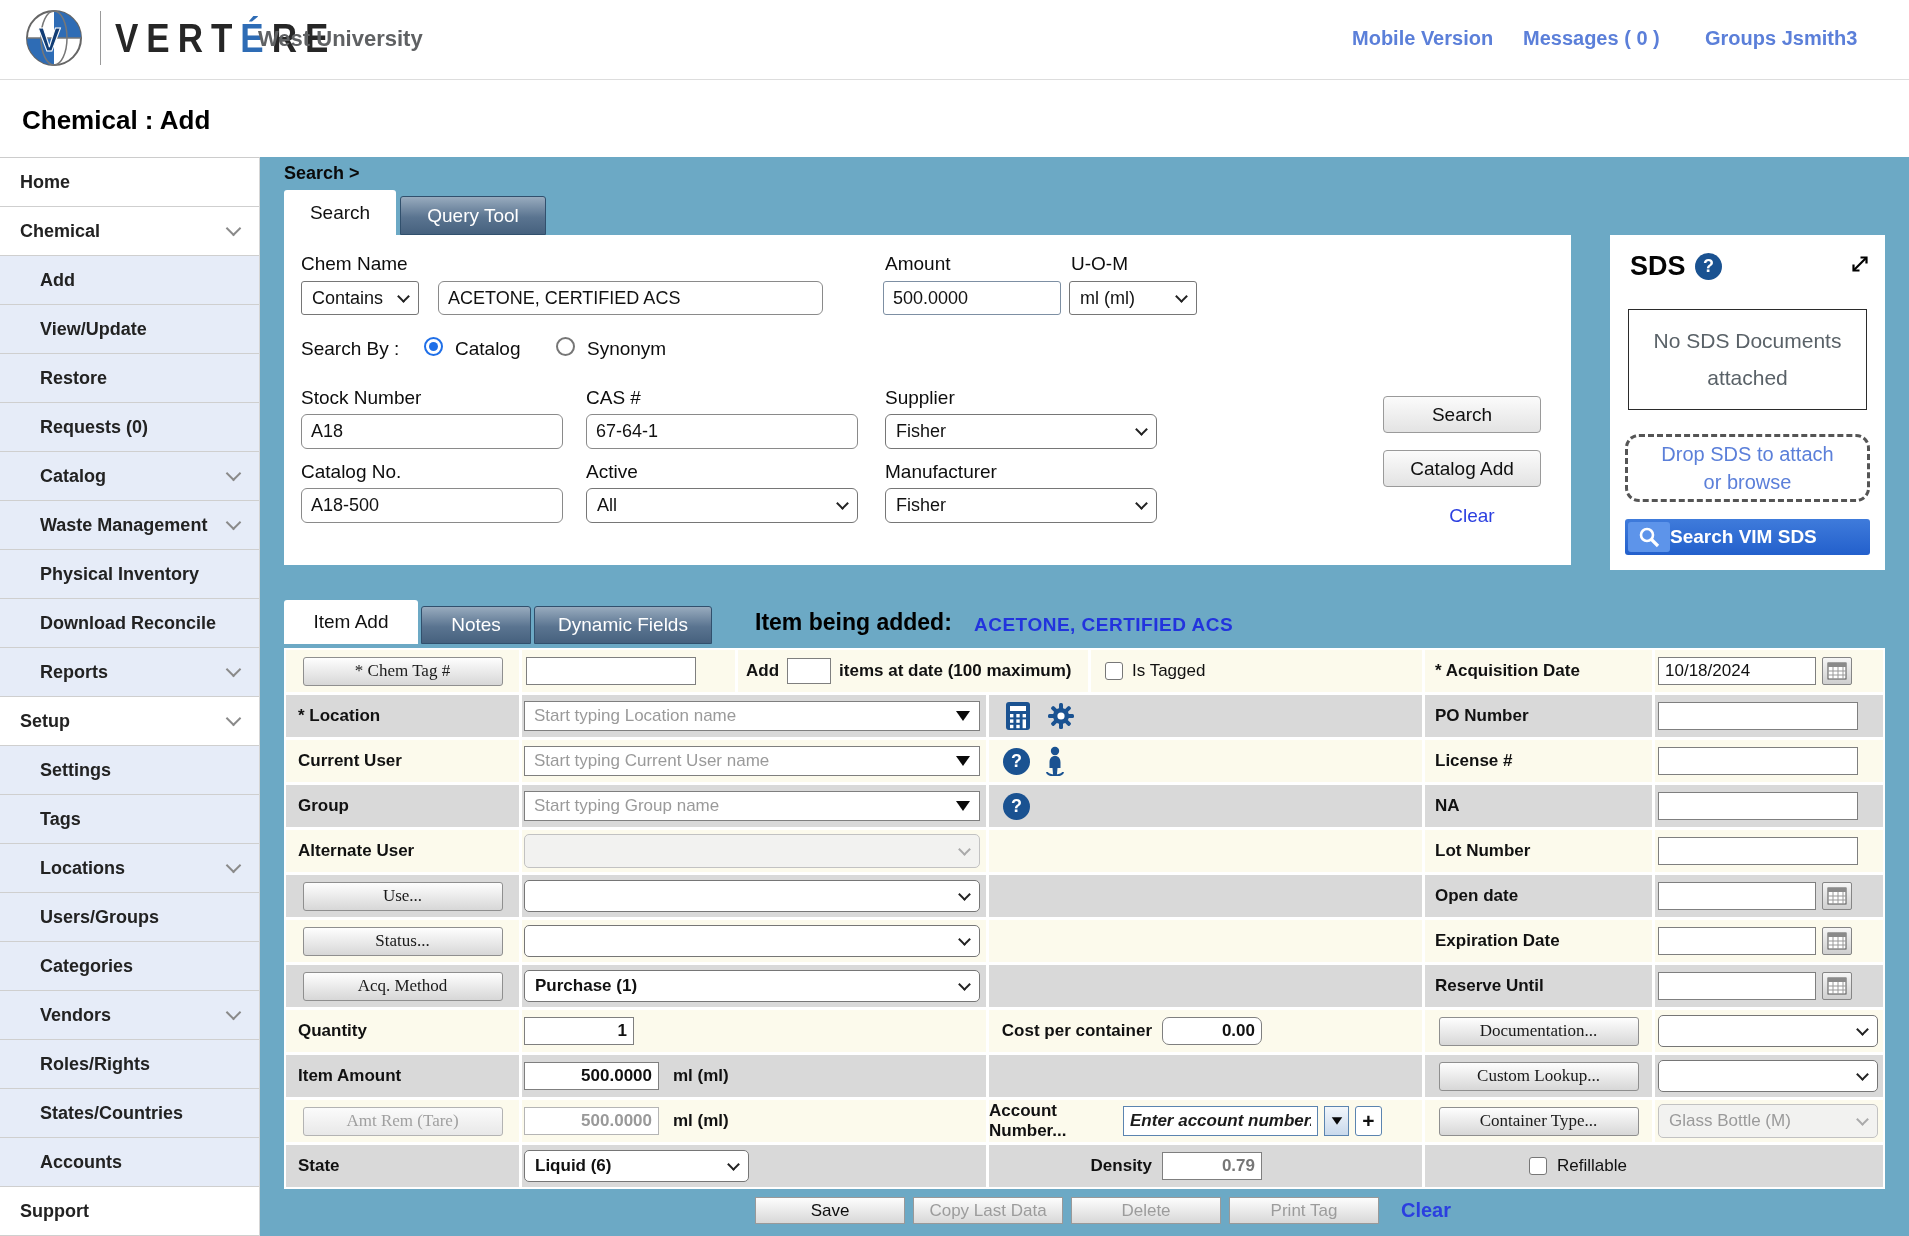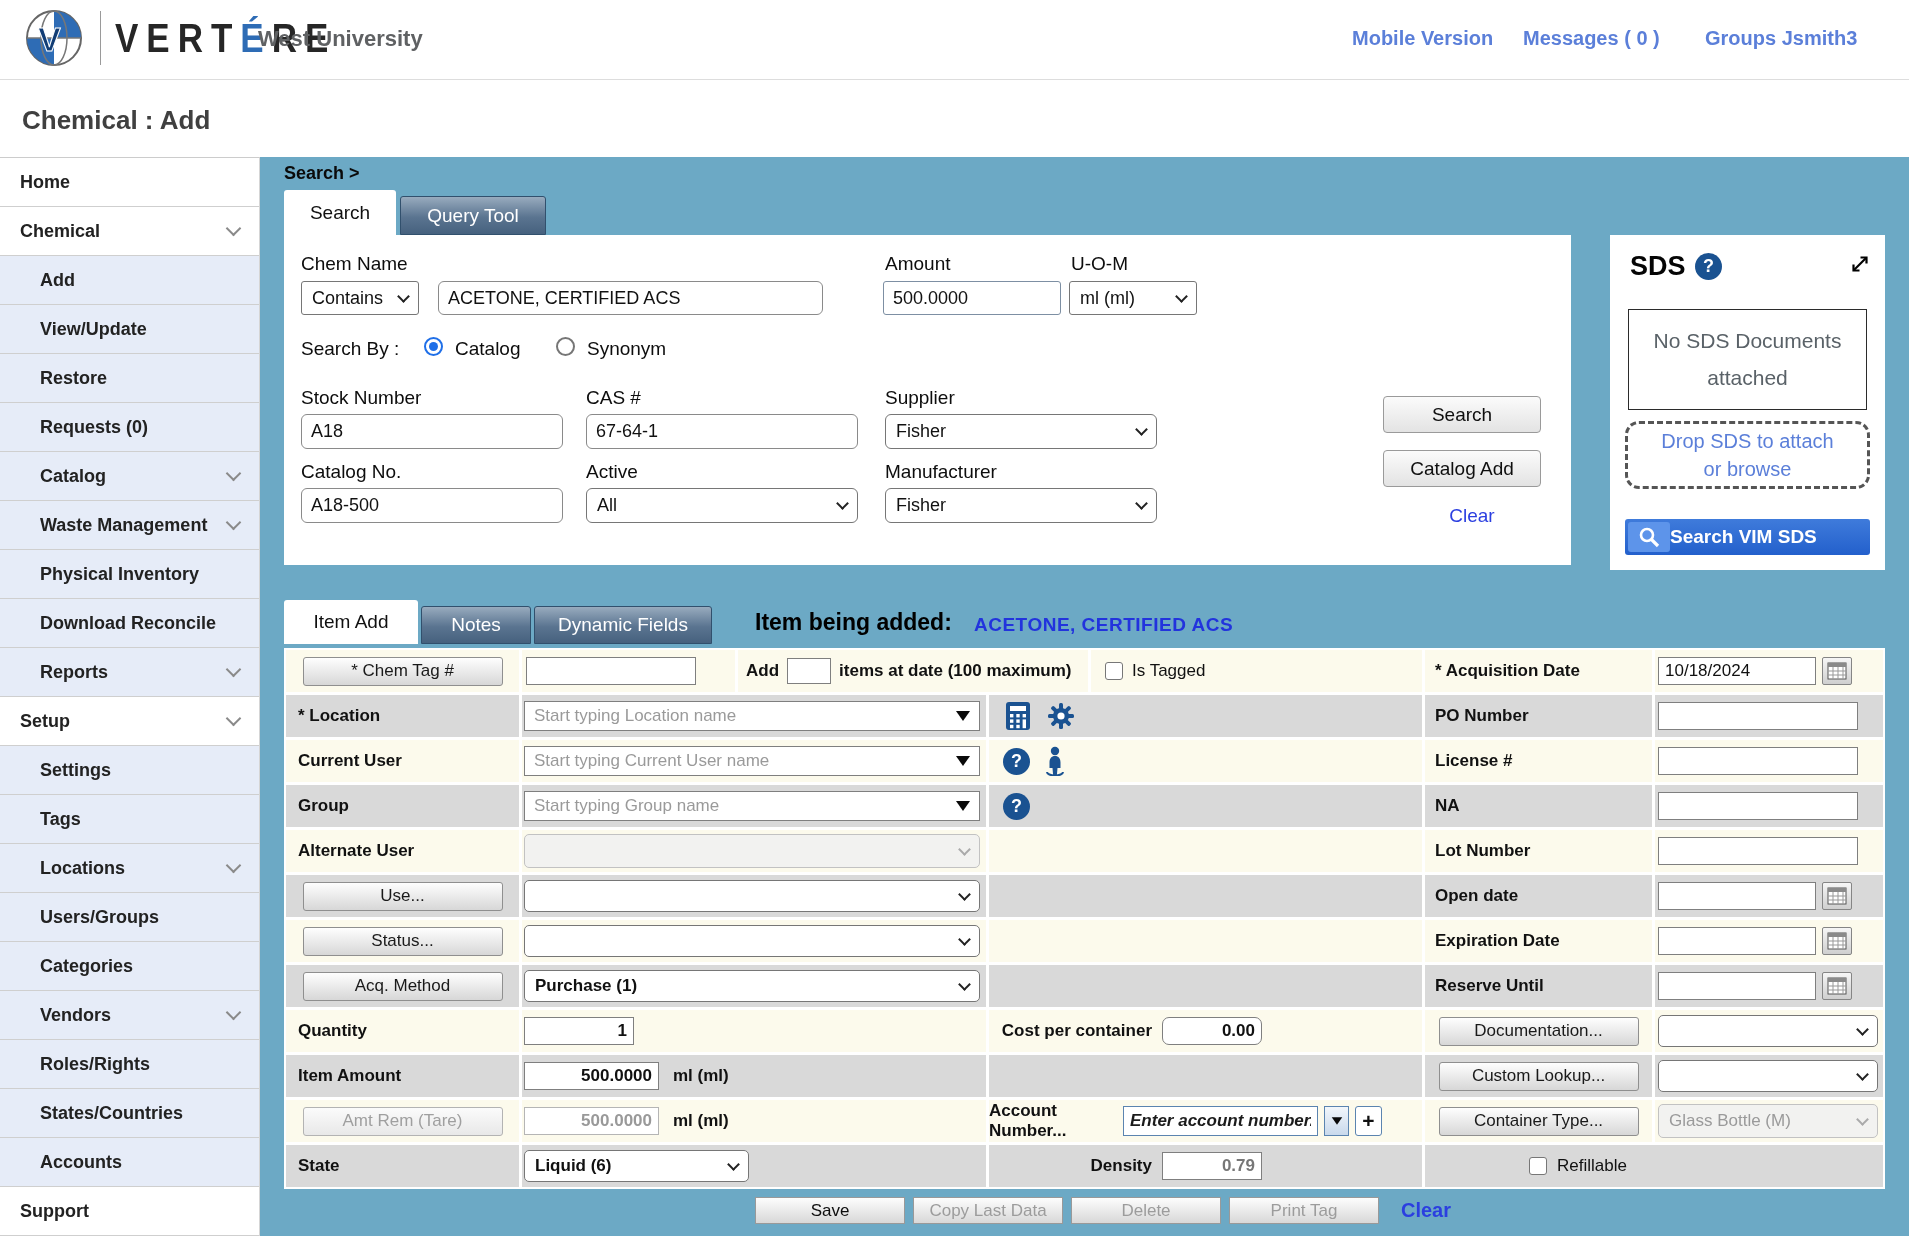--- a/index.html
+++ b/index.html
@@ -9,21 +9,21 @@
   
   .topbar{position:absolute;left:0;top:0;width:1909px;height:80px;background:#fff;border-bottom:1px solid #ddd}
   .logo{position:absolute;left:24px;top:8px;display:flex;align-items:center;gap:14px}
   .logo-divider{width:1px;height:54px;background:#9a9a9a}
   .brand{display:inline-block;font-size:35px;font-weight:bold;letter-spacing:8px;color:#262626;transform:scaleY(1.18)}
   .brand .accent{color:#2E6CB5}
   .org{position:absolute;left:258px;top:26px;font-size:22px;font-weight:bold;color:#5f6163}
   .toplink{position:absolute;top:27px;font-size:20px;font-weight:bold;color:#5B7FD9;cursor:pointer;white-space:nowrap}
   
   .titlebar{position:absolute;left:0;top:81px;width:1909px;height:76px;background:#fff}
-  .page-title{position:absolute;left:22px;top:24px;font-size:26px;font-weight:bold;color:#404040}
+  .page-title{position:absolute;left:22px;top:24px;font-size:26px;font-weight:bold;color:#000000}
   
   .sidebar{position:absolute;left:0;top:157px;width:260px;height:1079px;background:#fff;border-top:1px solid #ccc;border-right:1px solid #d5d5d5}
   .side-item{height:49px;display:flex;align-items:center;padding:0 20px;border-bottom:1px solid #cfcfcf;
              font-size:18px;font-weight:bold;color:#222;cursor:pointer;background:#fff}
   .side-item.sub{padding-left:40px;background:#E6ECF8}
   .schev{width:11px;height:11px;border-right:2.5px solid #8a8a8a;border-bottom:2.5px solid #8a8a8a;
          transform:rotate(45deg);margin-left:auto;margin-top:-5px;flex:none}
   
   .main{position:absolute;left:260px;top:157px;width:1649px;height:1079px;background:#6CA9C5}
   .crumb{position:absolute;left:24px;top:6px;font-size:18px;font-weight:bold;color:#0a0a0a}
@@ -52,21 +52,21 @@
   .sds{position:absolute;left:1350px;top:78px;width:275px;height:335px;background:#fff}
   .sds-title{position:absolute;left:20px;top:16px;font-size:27px;font-weight:bold;color:#050505}
   .qicon{width:27px;height:27px;border-radius:50%;background:#1A5291;color:#fff;display:flex;align-items:center;
          justify-content:center;font-size:18px;font-weight:bold;flex:none;cursor:pointer}
   .qicon::after{content:"?"}
   .sds-q{position:absolute;left:85px;top:18px}
   .sds-expand{position:absolute;right:14px;top:18px;cursor:pointer}
   .nosds{position:absolute;left:18px;top:74px;width:239px;height:101px;border:1px solid #2b2b2b;
          color:#5a6268;font-size:21px;text-align:center;display:flex;flex-direction:column;
          justify-content:center;gap:13px}
-  .dropbox{position:absolute;left:15px;top:186px;width:245px;height:68px;border:3px dashed #555;border-radius:14px;
+  .dropbox{position:absolute;left:15px;top:199px;width:245px;height:68px;border:3px dashed #555;border-radius:14px;
            color:#5B7FD9;font-size:20px;display:flex;flex-direction:column;align-items:center;
            justify-content:center;gap:5px;cursor:pointer}
   .vimbtn{position:absolute;left:15px;top:284px;width:245px;height:36px;background:linear-gradient(#3f7bdb,#2360cc);
           border-radius:3px;display:flex;align-items:center;color:#fff;font-weight:bold;font-size:19px;cursor:pointer}
   .vimbtn .mag{width:42px;height:30px;margin-left:3px;background:#5d94ea;border-radius:3px;display:flex;
                align-items:center;justify-content:center;flex:none}
   .vimbtn .vtxt{flex:1;padding-right:18px}
   
   .being-added-label{position:absolute;left:495px;top:452px;font-size:23px;font-weight:bold;color:#000}
   .being-added-value{position:absolute;left:714px;top:457px;font-size:19px;font-weight:bold;color:#2233DD;letter-spacing:.5px}
@@ -85,21 +85,21 @@
   .cc.racct{justify-content:flex-end;padding-right:40px;padding-left:0;gap:6px}
   .cd{width:227px;padding-left:10px;font-weight:bold;font-size:17px}
   .cd.center{justify-content:center;padding-left:0}
   .ce{width:228px;padding-left:3px;gap:6px}
   .cde{width:458px;padding-left:104px;gap:10px}
   .r1b{width:213px;padding-left:4px}
   .r1c{width:350px;padding-left:8px;gap:8px;font-weight:bold;font-size:17px}
   .r1x{width:331px;padding-left:14px;gap:9px;font-size:17px}
   .gbtn{width:200px;height:29px;background:linear-gradient(#fefefe,#d7d7d7);border:1px solid #8f8f8f;
         border-radius:3px;font-size:17px;display:flex;align-items:center;justify-content:center;
-        color:#1a1a1a;cursor:pointer;font-family:Liberation Sans, sans-serif}
+        color:#1a1a1a;cursor:pointer;font-family:Liberation Serif, serif}
   .gbtn.dis{color:#9f9f9f;border-color:#b3b3b3;background:linear-gradient(#fbfbfb,#e8e8e8)}
   .combo{width:456px;height:30px;border:1px solid #7f7f7f;background:#fff;display:flex;align-items:center;
          padding:0 9px}
   .combo input{flex:1;border:none;outline:none;font-size:17px;background:transparent;
                font-family:"Liberation Sans",sans-serif}
   .combo input::placeholder{color:#9a9a9a;opacity:1}
   .tri{width:0;height:0;border-left:7px solid transparent;border-right:7px solid transparent;
        border-top:10px solid #0a0a0a;margin-left:8px;flex:none}
   .dsel{height:32px;border:1px solid #767676;border-radius:5px;background:#fff;display:flex;align-items:center;
         justify-content:space-between;padding:0 10px;font-size:17px;cursor:pointer}

